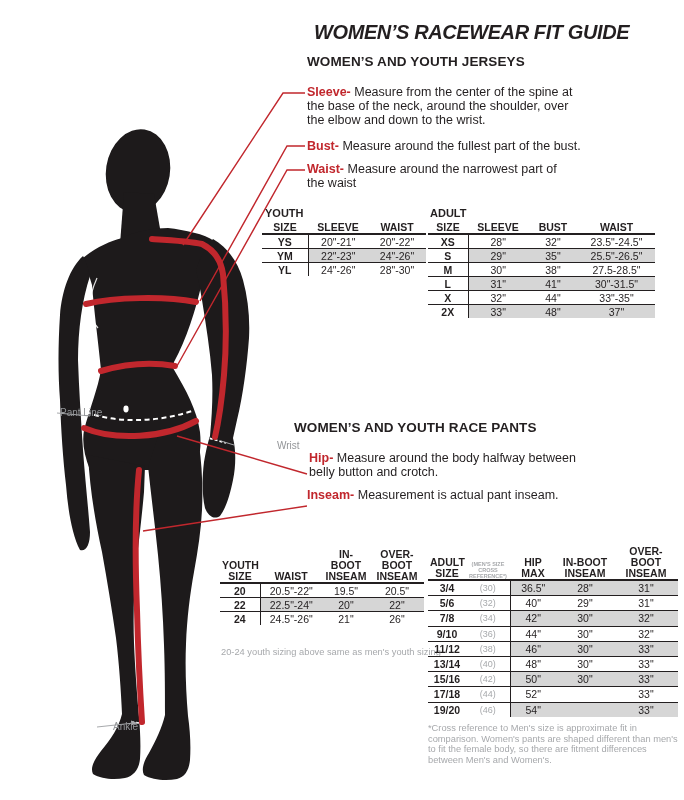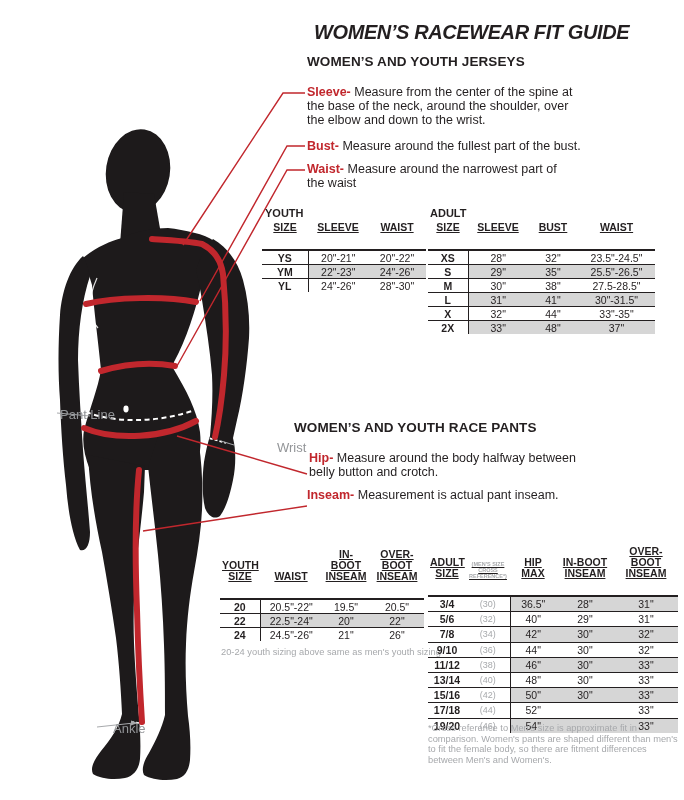--- a/index.html
+++ b/index.html
@@ -14,25 +14,25 @@
   #canvas{position:relative;width:684px;height:800px;overflow:hidden;background:#fff;}
   #figure-svg{position:absolute;left:0;top:0;width:684px;height:800px;}
 
   .abs{position:absolute;}
   .page-title{font-size:20px;font-weight:bold;font-style:italic;letter-spacing:-0.4px;white-space:nowrap;}
   .sec-head{font-size:13.5px;font-weight:bold;letter-spacing:0.1px;white-space:nowrap;}
   .measure-p{font-size:12.5px;line-height:14px;color:var(--ink);}
   .measure-p .term{color:var(--red);font-weight:bold;}
   .tbl-caption{font-size:11px;font-weight:bold;}
   .note{font-size:9.3px;line-height:10.5px;color:var(--muted);}
-  .fig-label{font-size:13px;color:var(--label);white-space:nowrap;padding-left:40px;}
+  .fig-label{font-size:10px;color:var(--label);white-space:nowrap;padding-left:40px;}
 
   table.tbl{position:absolute;border-collapse:collapse;table-layout:fixed;}
   .tbl th,.tbl td{padding:0 2px;text-align:center;font-size:10.5px;line-height:12px;color:var(--ink);}
-  .tbl thead th{font-weight:bold;border-bottom:2px solid var(--ink);padding-bottom:16px;vertical-align:bottom;text-decoration:underline;}
+  .tbl thead th{font-weight:bold;border-bottom:2px solid var(--ink);padding-bottom:0;vertical-align:bottom;}
   .tbl tbody td{height:13px;}
   .tbl tbody tr + tr td{border-top:1px solid var(--ink);}
   td.sz{font-weight:bold;}
   td.vr{border-right:1.5px solid var(--ink);}
   tr.alt td.b{background:var(--shade);}
   td.xref{color:var(--muted);font-size:9px;font-weight:normal;}
   .h2 div{line-height:11px;}
   .tinyhdr div{color:var(--muted);font-size:5.5px;line-height:6px;font-weight:bold;letter-spacing:0;}
   #tbl-pants-adult tbody td{height:14.2px;}
 </style>

